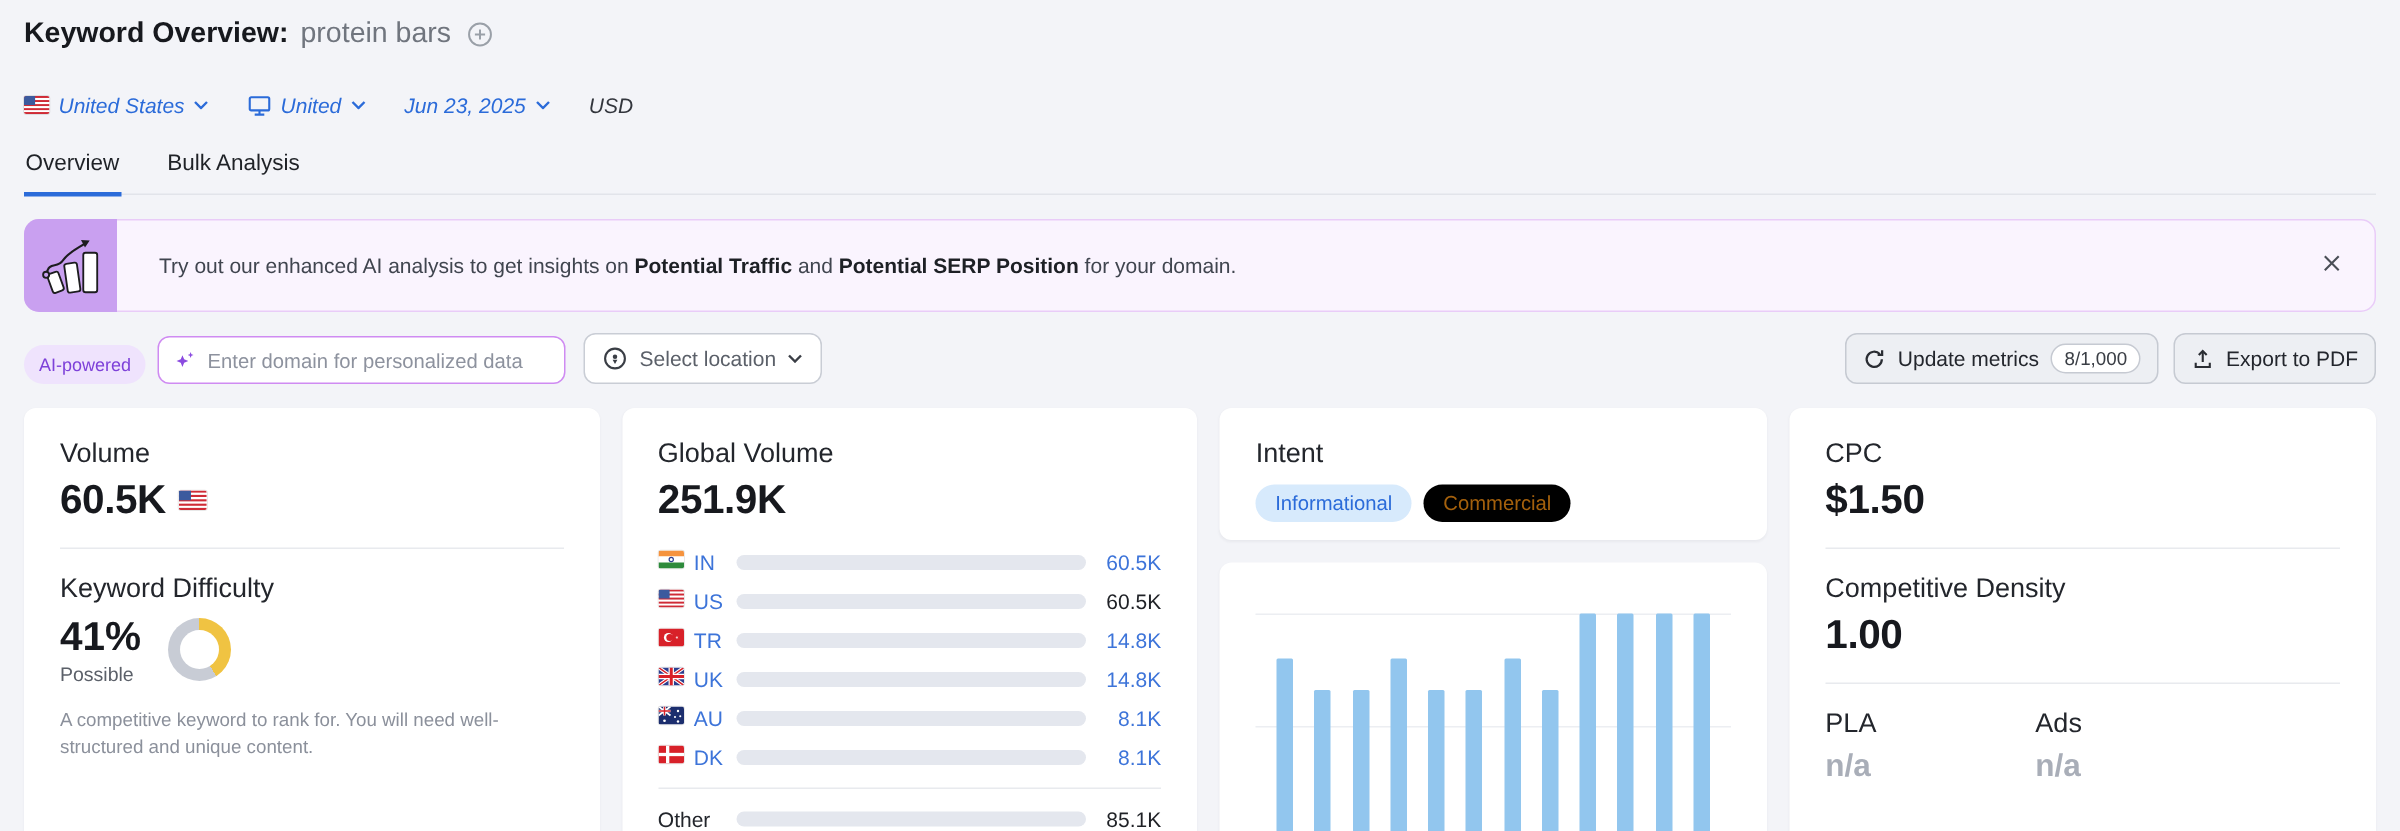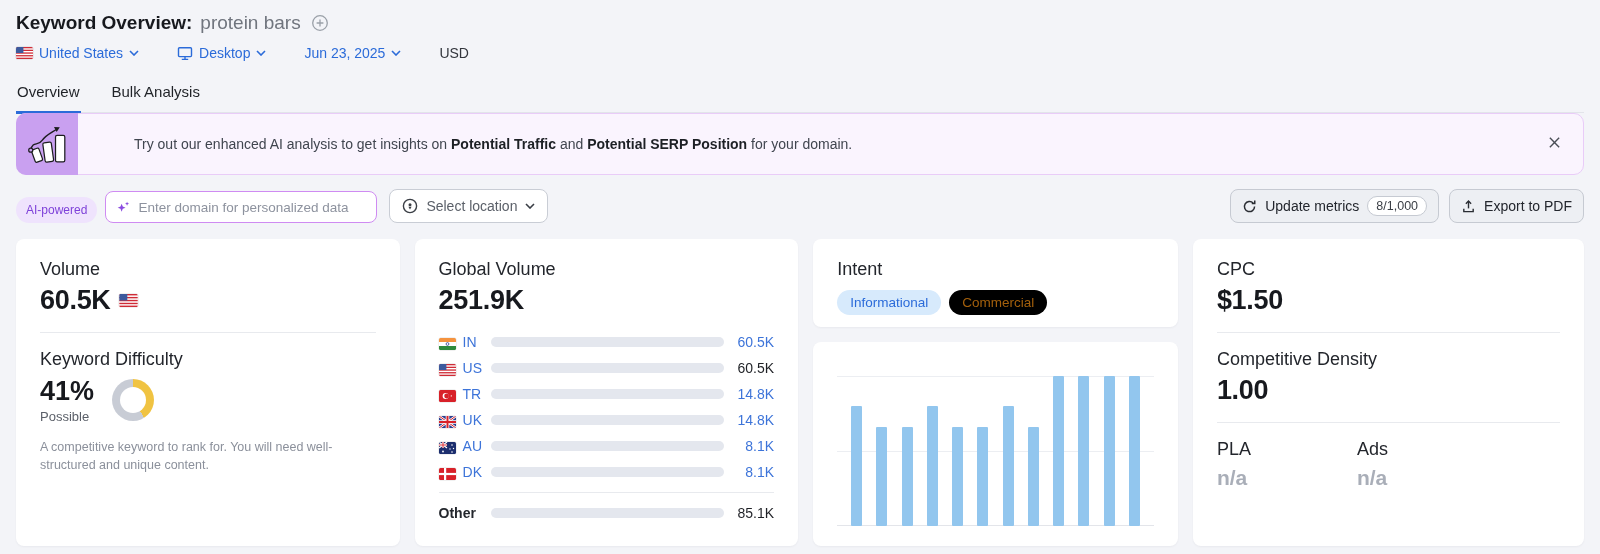--- a/index.html
+++ b/index.html
@@ -11,34 +11,34 @@
     overflow:hidden;
   }
   .page { padding:10px 16px 0; }
 
   
   .title-row { display:flex; align-items:center; gap:8px; margin-top:2px; }
   .title { font-size:19px; font-weight:700; color:#17191e; }
   .keyword { font-size:19px; color:#70757e; }
   .plus-circle { display:inline-flex; margin-left:2px; }
 
-  .filter-row { display:flex; align-items:center; gap:38px; margin-top:11px; font-size:14px; }
+  .filter-row { display:flex; align-items:center; gap:26px; margin-top:28px; font-size:14px;font-style:italic; }
   .filter { display:flex; align-items:center; gap:6px; color:#2b6bd9; cursor:pointer; }
   .filter .chev { color:#2b6bd9; }
   .currency { color:#33363d; }
   .flag { border-radius:1.5px; box-shadow:0 0 0 0.5px rgba(0,0,0,.12); flex:none; }
 
   
   .tabs { display:flex; gap:30px; margin-top:16px; border-bottom:1px solid #e2e4ea; font-size:15px; }
   .tab { padding:6px 1px 11px; color:#1f2227; cursor:pointer; }
   .tab.active { font-weight:500; border-bottom:3px solid #2b6bd9; margin-bottom:-2px; }
 
   
-  .banner { position:relative; display:flex; align-items:center; height:62px;
-            background:#faf4fe; border:1px solid #e9ccf8; border-radius:10px;gap:28px; }
+  .banner { position:relative; display:flex; align-items:center; margin-top:16px; height:62px;
+            background:#faf4fe; border:1px solid #e9ccf8; border-radius:10px; }
   .banner-icon { width:62px; height:62px; margin:-1px 0 -1px -1px; background:#c9a0f0;
                  border-radius:10px 0 0 10px; flex:none; display:flex; align-items:center; justify-content:center; }
   .banner-text { margin-left:28px; font-size:14px; color:#40454f; }
   .banner-text b { color:#1d2025; }
   .banner-close { position:absolute; right:22px; top:22px; cursor:pointer; display:flex; }
 
   
   .controls { display:flex; align-items:flex-end; margin-top:14px; }
   .ai-badge { background:#efe3fd; color:#7e41d9; font-size:12px; font-weight:500;
               padding:6px 10px; border-radius:14px; margin-right:8px; }
@@ -70,22 +70,22 @@
   .kd-row { display:flex; align-items:center; gap:18px; margin-top:6px; }
   .kd-percent { font-size:27px; font-weight:700; color:#17191e; }
   .kd-level { font-size:13px; color:#5b6069; margin-top:2px; }
   .kd-donut { width:42px; height:42px; border-radius:50%; position:relative; flex:none; }
   .kd-donut::after { content:""; position:absolute; inset:8px; background:#fff; border-radius:50%; }
   .kd-note { font-size:12.5px; color:#8b909b; line-height:1.45; margin-top:14px; }
 
   
   .gv-rows { margin-top:13px; }
   .gv-row { display:grid; grid-template-columns:52px 1fr 50px; align-items:center; height:26px; font-size:14px; }
-  .gv-code { display:flex; align-items:flex-end; gap:7px; color:#3d74d9; }
-  .gv-code.plain { color:#23262c;font-weight:bold; }
+  .gv-code { display:flex; align-items:flex-start; gap:7px; color:#3d74d9; }
+  .gv-code.plain { color:#23262c; }
   .bar-track { height:10px; background:#e4e7ee; border-radius:5px; overflow:hidden; }
   .bar-fill { height:100%; border-radius:5px; background:#45b2f6; }
   .bar-fill.dark { background:#2b6bd9; }
   .gv-value { text-align:right; color:#3d74d9; }
   .gv-value.plain { color:#1f2126; }
   .gv-divider { border:none; border-top:1px solid #e8eaee; margin:7px 0; }
 
   
   .col3 { display:flex; flex-direction:column; gap:15px; }
   .intent-card { height:88px; flex:none; }
@@ -142,21 +142,21 @@
           <svg width="10" height="6" viewBox="0 0 10 6" fill="none" stroke="currentColor" stroke-width="1.6">
             <path d="M1 1 L5 5 L9 1"></path>
           </svg>
         </span>
     </span>
     <span class="filter">
       <svg width="16" height="15" viewBox="0 0 16 15" fill="none" stroke="#2b6bd9" stroke-width="1.4">
           <rect x="1.5" y="1.8" width="13" height="8.8" rx="1"></rect>
           <path d="M8 10.8 v2 M4.8 13.4 h6.4"></path>
         </svg>
-      <span>Desktop</span>
+      <span>United</span>
       <span class="chev">
           <svg width="10" height="6" viewBox="0 0 10 6" fill="none" stroke="currentColor" stroke-width="1.6">
             <path d="M1 1 L5 5 L9 1"></path>
           </svg>
         </span>
     </span>
     <span class="filter">
       <span>Jun 23, 2025</span>
       <span class="chev">
           <svg width="10" height="6" viewBox="0 0 10 6" fill="none" stroke="currentColor" stroke-width="1.6">

